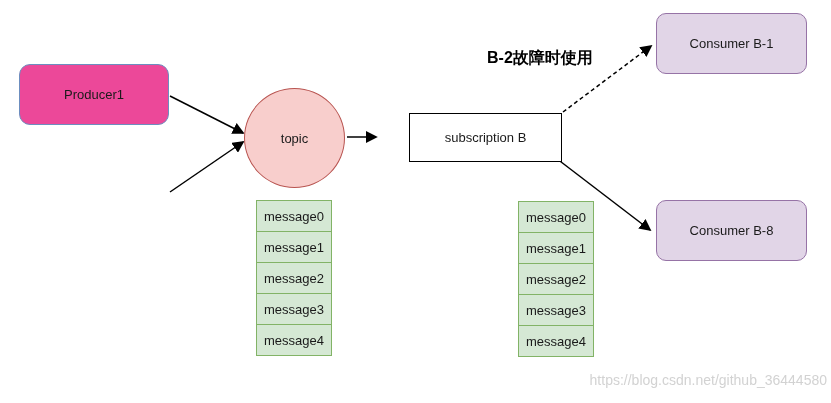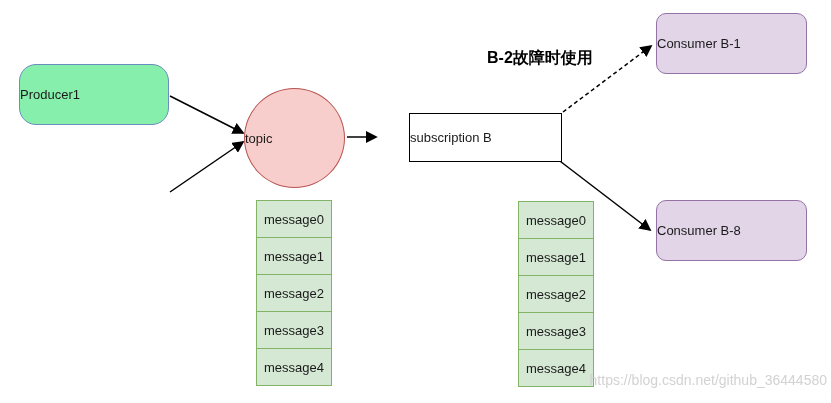--- a/index.html
+++ b/index.html
@@ -13,31 +13,31 @@
     width: 831px;
     height: 403px;
     background: #ffffff;
     overflow: hidden;
   }
   .shape {
     position: absolute;
     box-sizing: border-box;
     display: flex;
     align-items: center;
-    justify-content: flex-start;
+    justify-content: center;
     font-size: 13px;
     color: #1a1a1a;
     text-align: center;
   }
   .producer {
     width: 150px;
     height: 61px;
-    background: #86efac;
+    background: #ec4899;
     border: 1.5px solid #6c8ebf;
-    border-radius: 17px;
+    border-radius: 11px;
   }
   .producer1 { left: 19px; top: 64px; }
   .producer2 { left: 19px; top: 163px; }
   .topic-circle {
     left: 244px;
     top: 88px;
     width: 101px;
     height: 100px;
     background: #f8cecc;
     border: 1.5px solid #b85450;
@@ -72,21 +72,21 @@
   }
   .msg-stack {
     position: absolute;
     width: 76px;
   }
   .msg-stack-left { left: 256px; top: 200px; }
   .msg-stack-right { left: 518px; top: 201px; }
   .msg-cell {
     box-sizing: border-box;
     width: 76px;
-    height: 38px;
+    height: 32px;
     margin-top: -1px;
     background: #d5e8d4;
     border: 1px solid #82b366;
     display: flex;
     align-items: center;
     justify-content: center;
     font-size: 13px;
     color: #1a1a1a;
   }
   .msg-cell:first-child { margin-top: 0; }

